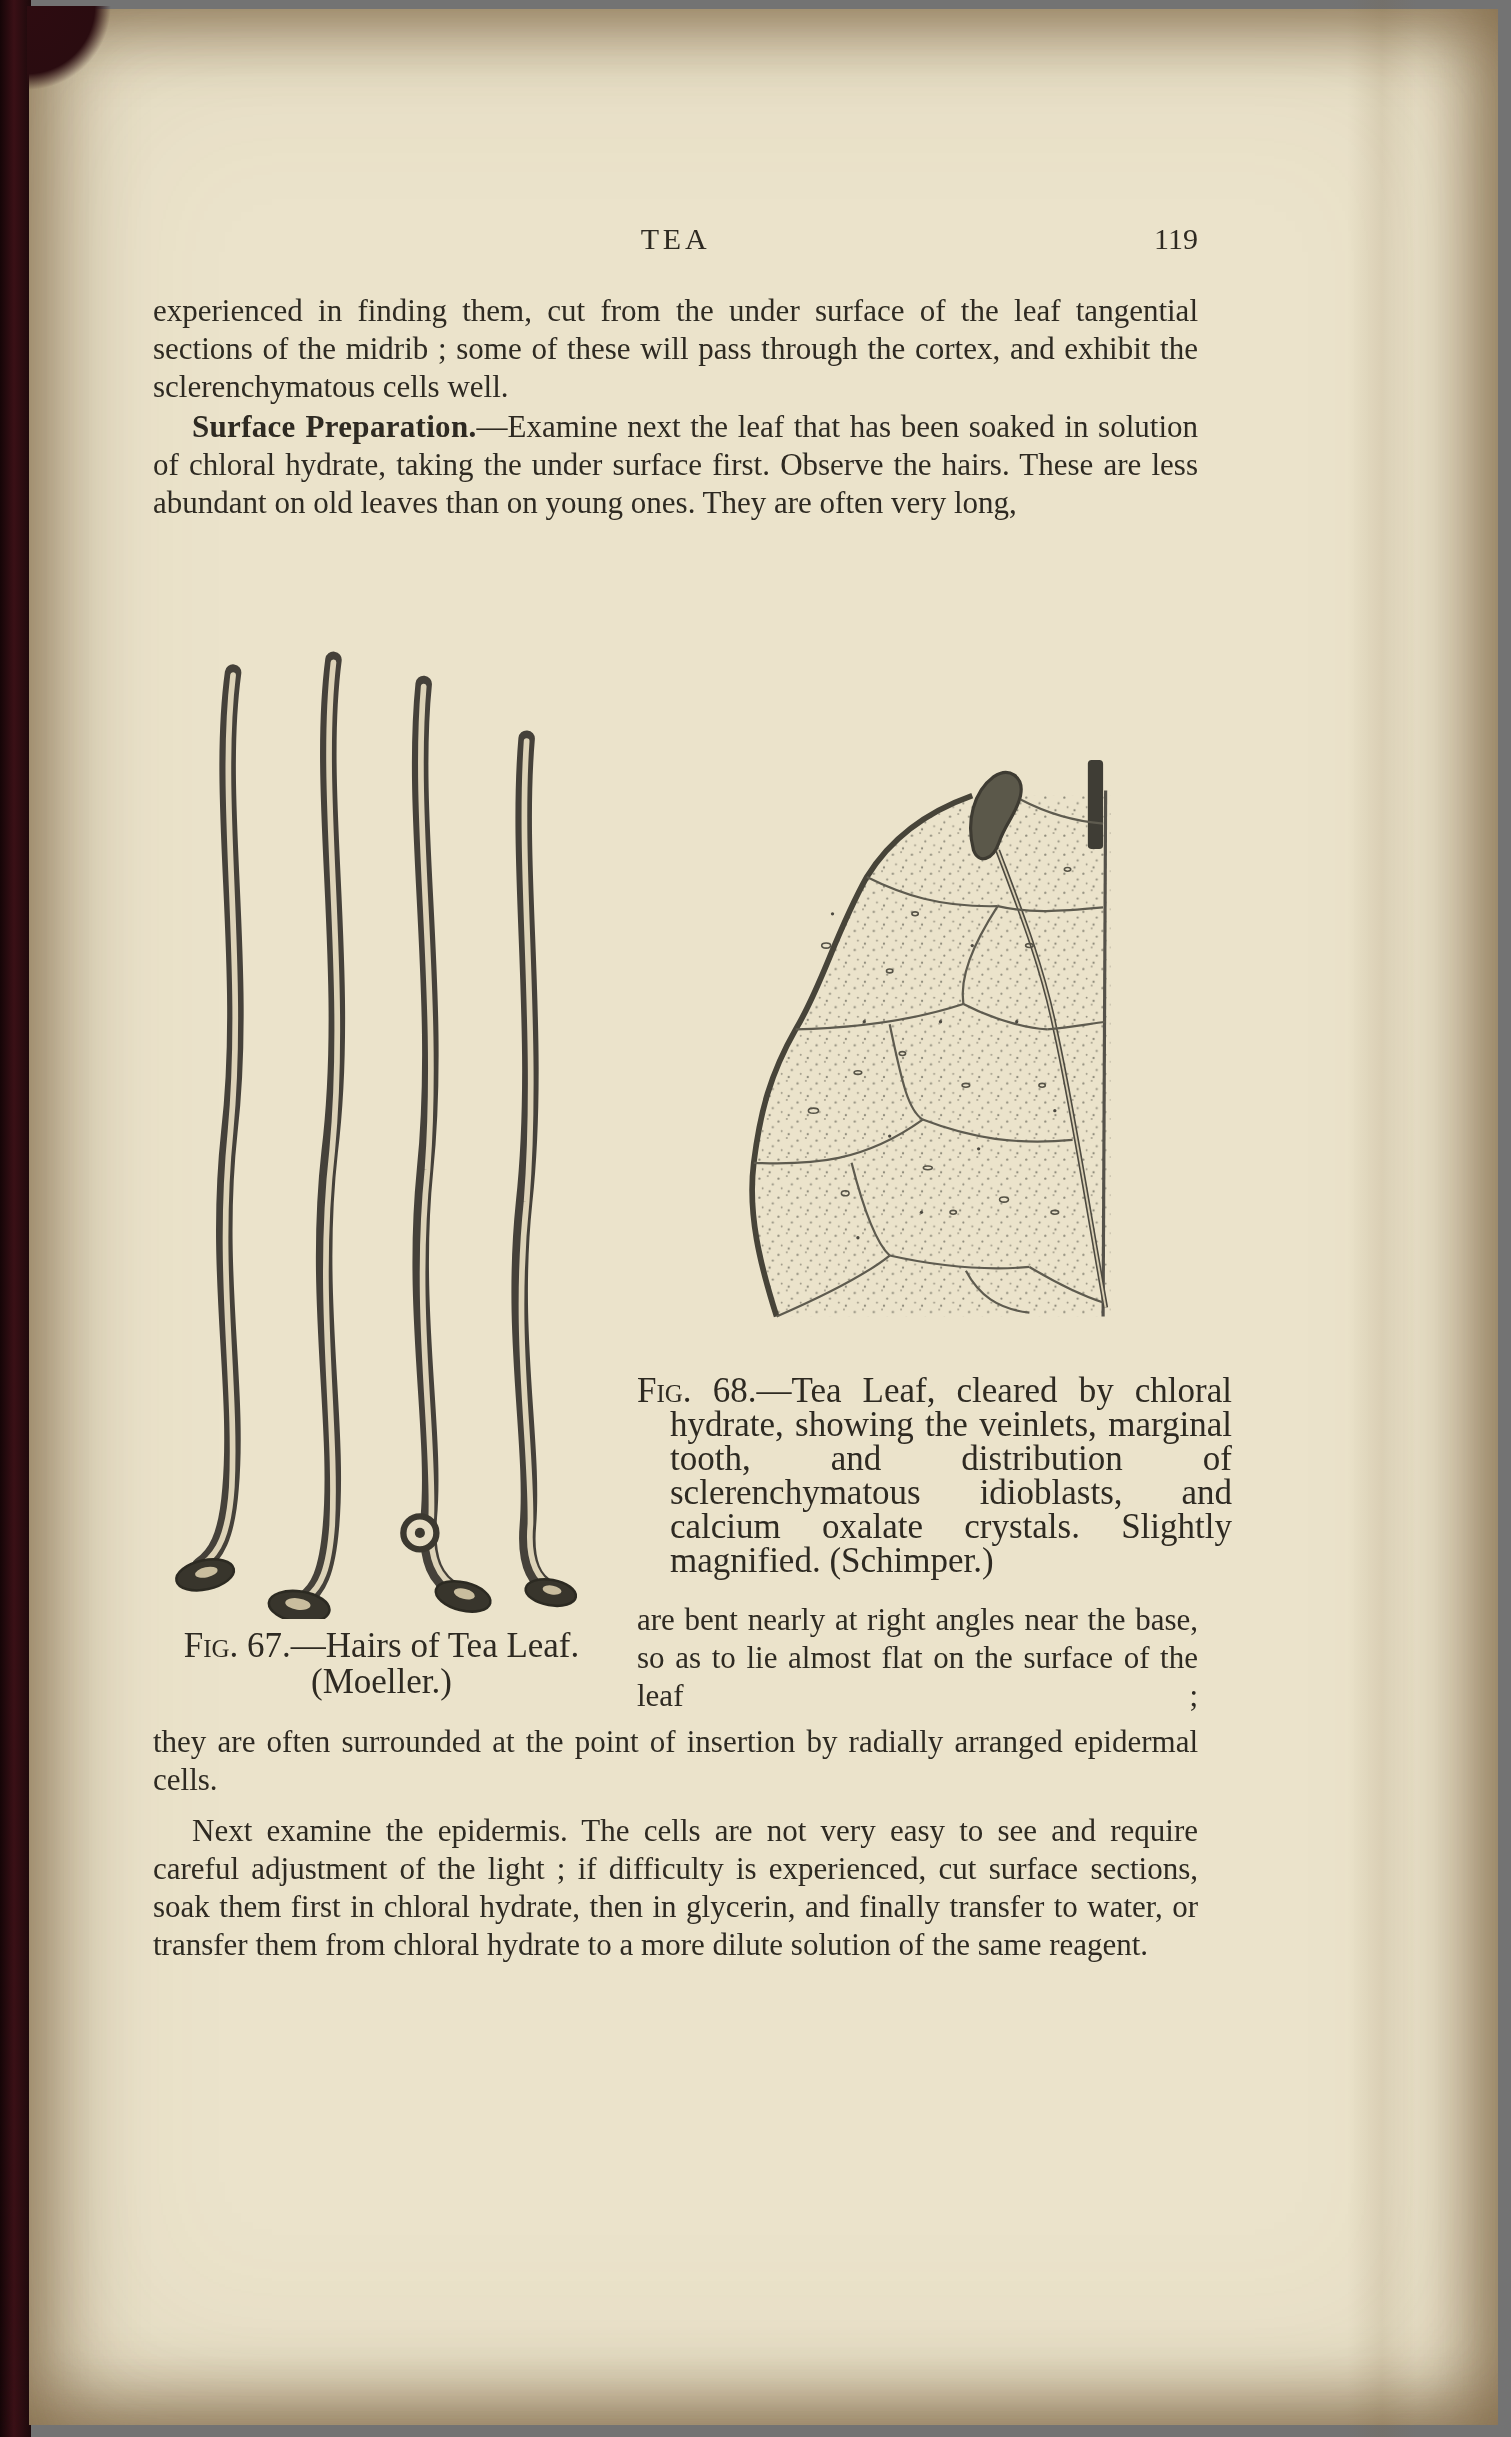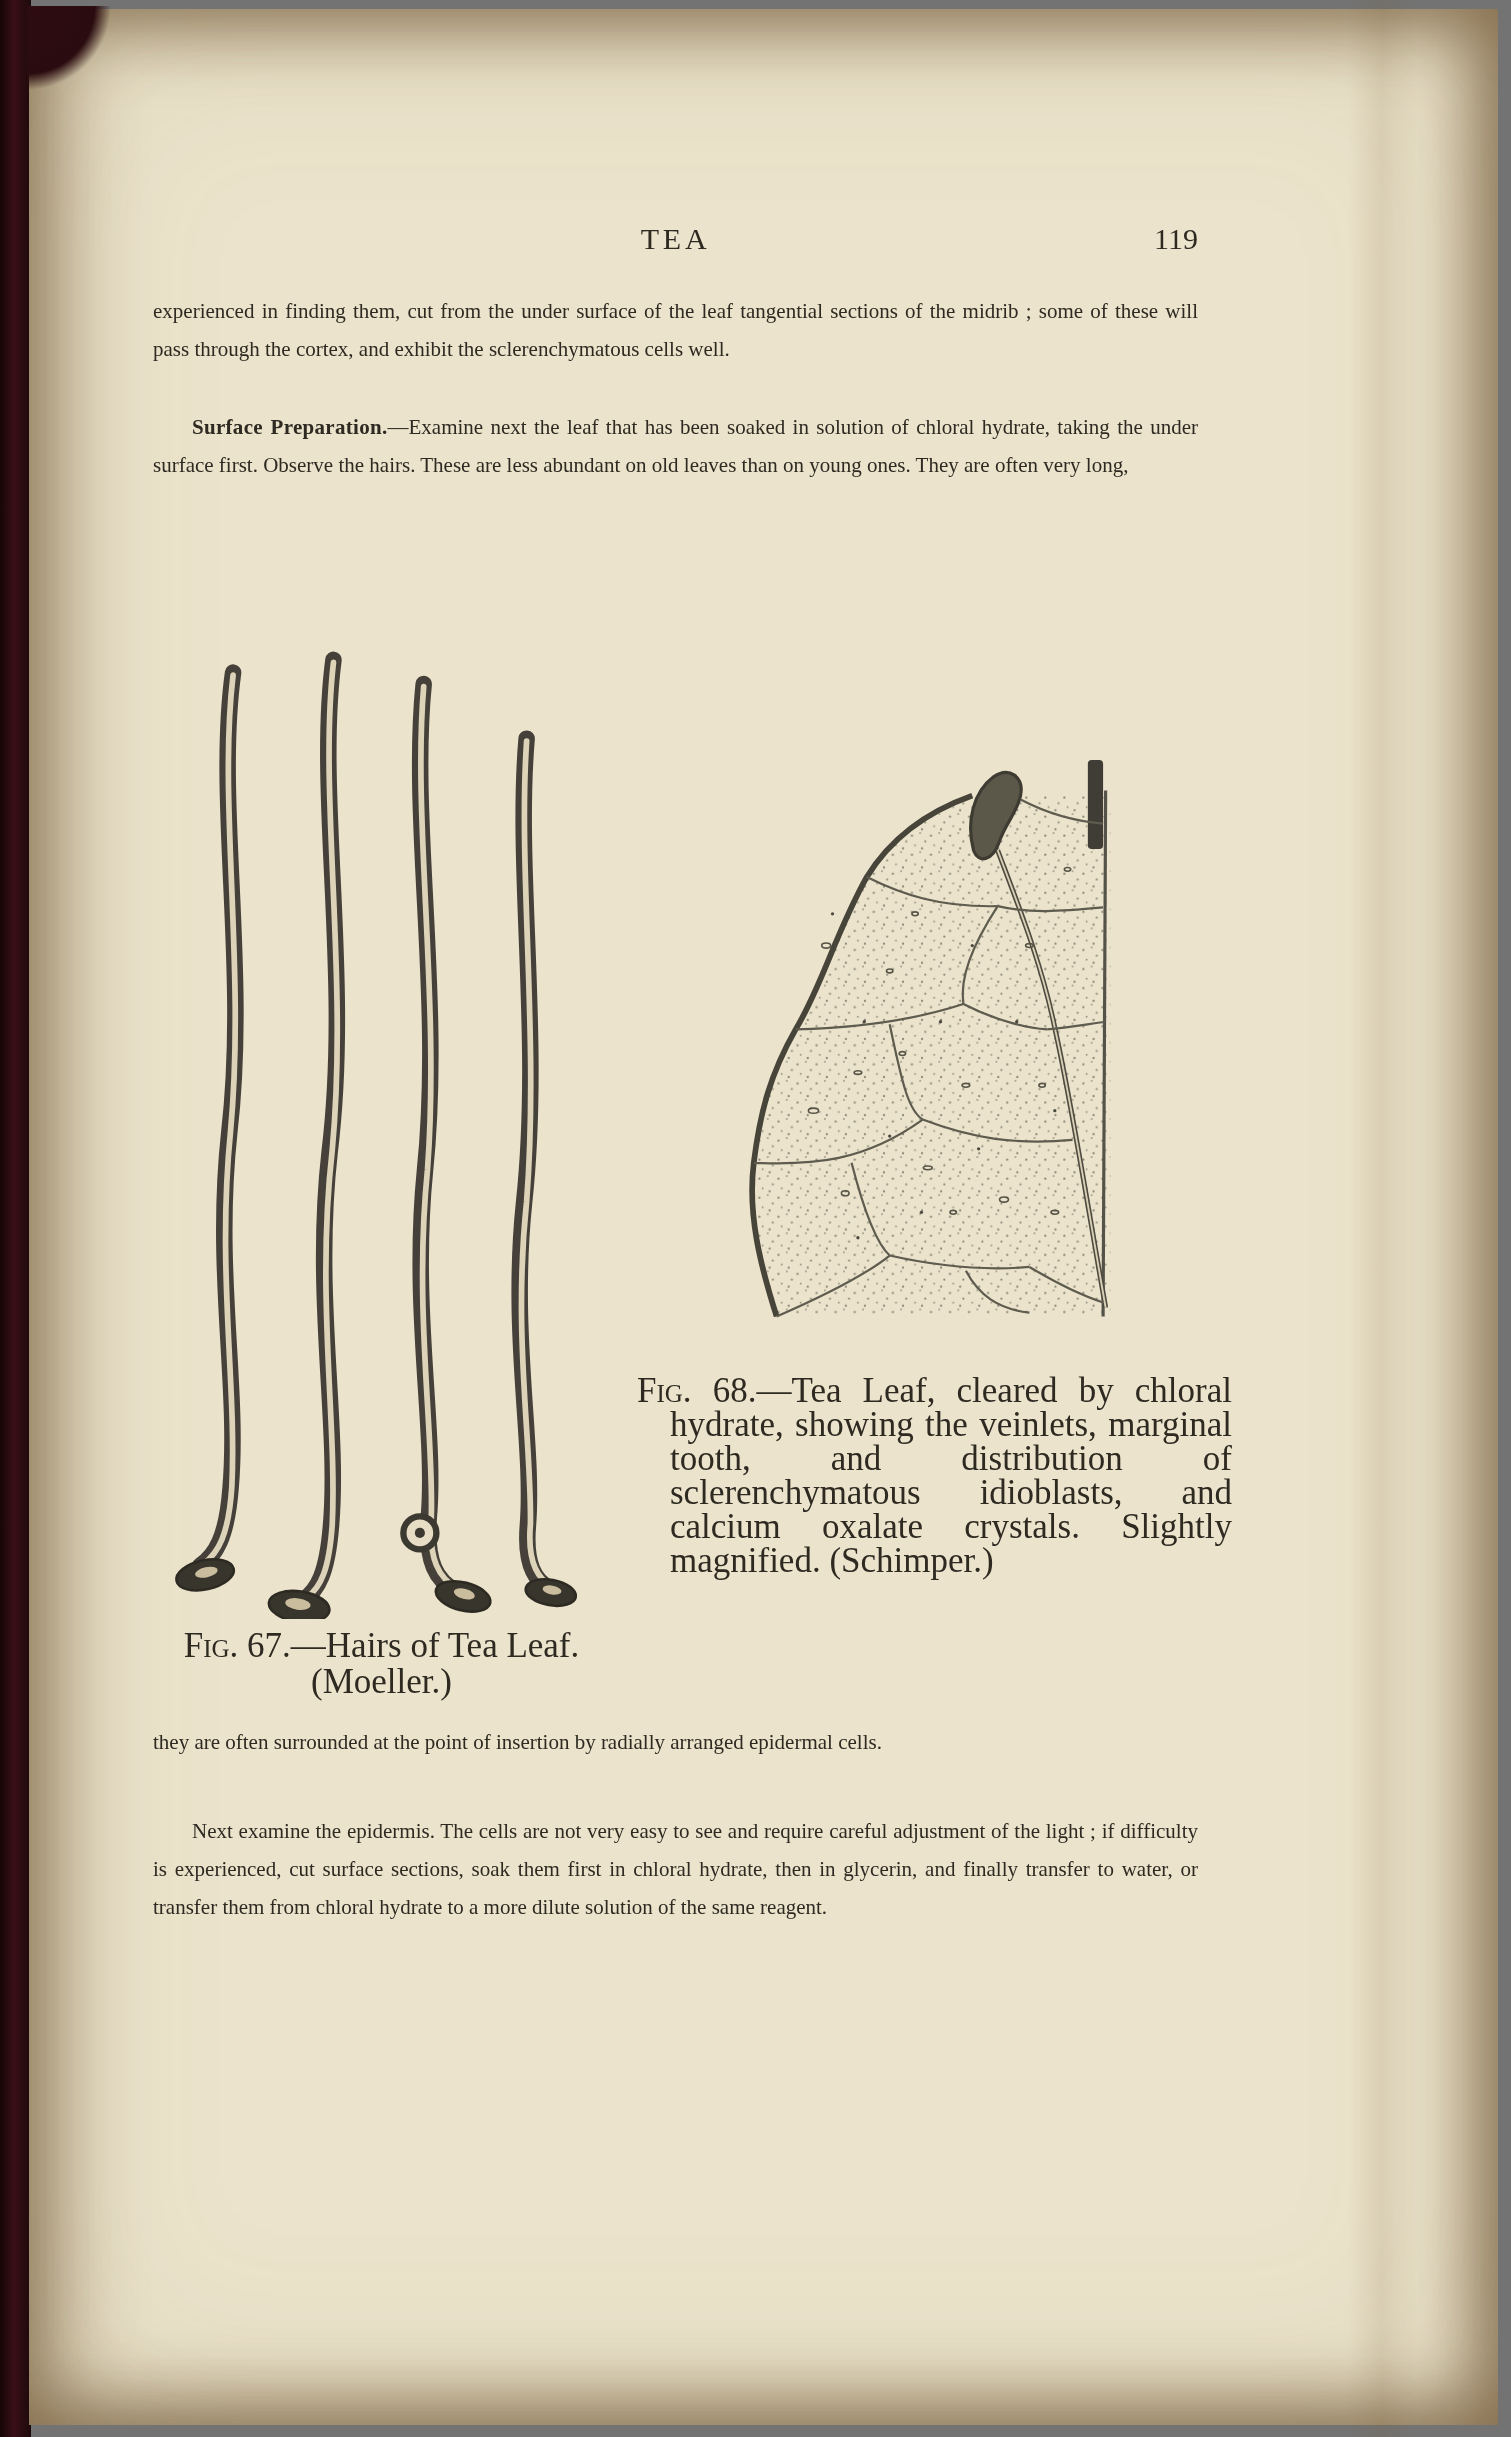--- a/index.html
+++ b/index.html
@@ -13,21 +13,21 @@
                     inset 0 38px 57px rgba(110,85,50,.28),
                     inset 0 -38px 57px rgba(110,85,50,.32),
                     inset 0 0 203px rgba(125,100,60,.16);}
   .corner{position:absolute;left:27px;top:6.4px;width:114px;height:114px;pointer-events:none;
           background:radial-gradient(circle at 0 0,#2e0c11 0%,#2a0c10 42%,rgba(44,12,16,0) 52%);}
   .crease{position:absolute;left:1347px;top:0;width:70px;height:100%;pointer-events:none;
           background:linear-gradient(90deg,rgba(0,0,0,0),rgba(120,95,55,.13),rgba(0,0,0,0));}
   .header{position:absolute;left:153px;top:222px;width:1045px;height:41px;font-size:30px;color:#2e2a22;}
   .running-head{position:absolute;left:0;right:0;text-align:center;letter-spacing:3.8px;}
   .page-number{position:absolute;right:0;top:0;}
-  .txt{position:absolute;color:#2e2a22;font-size:21px;line-height:38px;text-align:justify;}
+  .txt{position:absolute;color:#2e2a22;font-size:31px;line-height:38px;text-align:justify;}
   .p1{left:153px;top:292px;width:1045px;}
   .p2{left:153px;top:408px;width:1045px;text-indent:39px;}
   .lead{font-weight:bold;letter-spacing:0.3px;}
   .p2wrap{left:637px;top:599px;width:561px;text-align-last:justify;}
   .p3r{left:637px;top:1601px;width:561px;text-align-last:justify;}
   .p3f{left:153px;top:1723px;width:1045px;}
   .p4{left:153px;top:1812px;width:1045px;text-indent:39px;}
   .caption{position:absolute;color:#2e2a22;font-size:35px;line-height:34px;}
   .cap68{left:637px;top:1374px;width:562px;text-align:justify;padding-left:33px;text-indent:-33px;}
   .cap67{left:178px;top:1628px;width:407px;text-align:center;line-height:36px;}
@@ -157,20 +157,21 @@
       <circle class="dot" cx="500" cy="420" r="2.6"></circle>
       <circle class="dot" cx="560" cy="560" r="2.6"></circle>
       <circle class="dot" cx="430" cy="300" r="2.6"></circle>
       <circle class="dot" cx="350" cy="720" r="2.6"></circle>
       <circle class="dot" cx="250" cy="760" r="2.6"></circle>
     </g>
   </svg>
 
   <div class="caption cap68"><span class="fig-label">Fig. 68.</span><span>—Tea  Leaf,  cleared  by  chloral hydrate,  showing  the  veinlets,  marginal tooth, and  distribution  of  sclerenchymatous idioblasts, and calcium oxalate crystals.   Slightly magnified. (Schimper.)</span></div>
 
+  <div class="txt p3r">are bent nearly at right angles near the base, so as to lie almost flat  on  the  surface  of  the  leaf  ;</div>
 
   <div class="caption cap67">
     <div><span class="fig-label">Fig. 67.</span><span>—Hairs of Tea Leaf.</span></div>
     <div>(Moeller.)</div>
   </div>
 
   <div class="txt p3f">they are often surrounded at  the  point  of  insertion  by  radially arranged epidermal cells.</div>
 
   <div class="txt p4">Next examine the epidermis.   The  cells  are not very easy to see and require careful adjustment of  the light ;  if  difficulty is  experienced,  cut  surface  sections,  soak  them  first  in chloral hydrate, then in  glycerin, and finally transfer to water, or transfer them from chloral hydrate to a more dilute solution of the same reagent.</div>
 </div>

